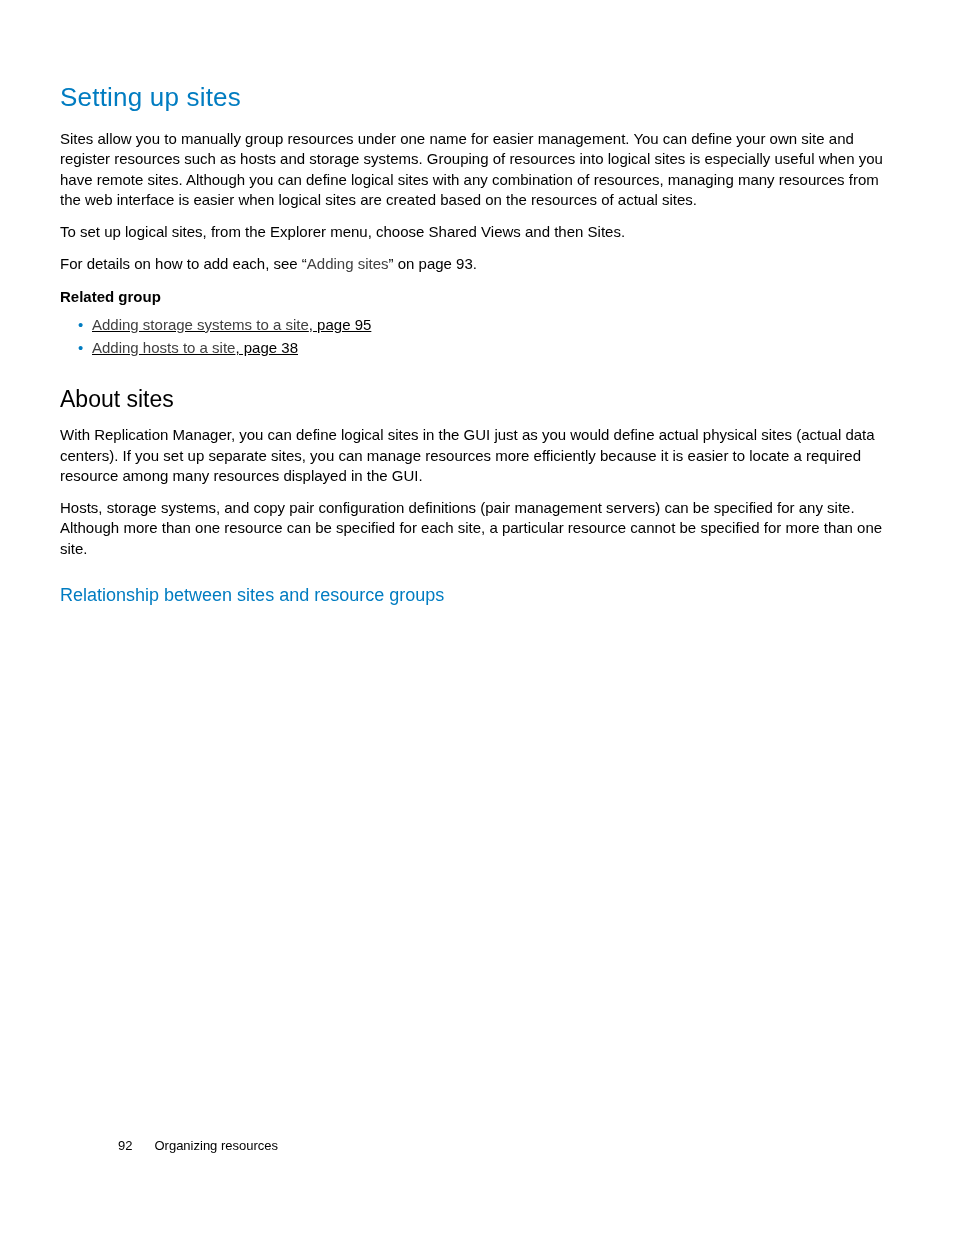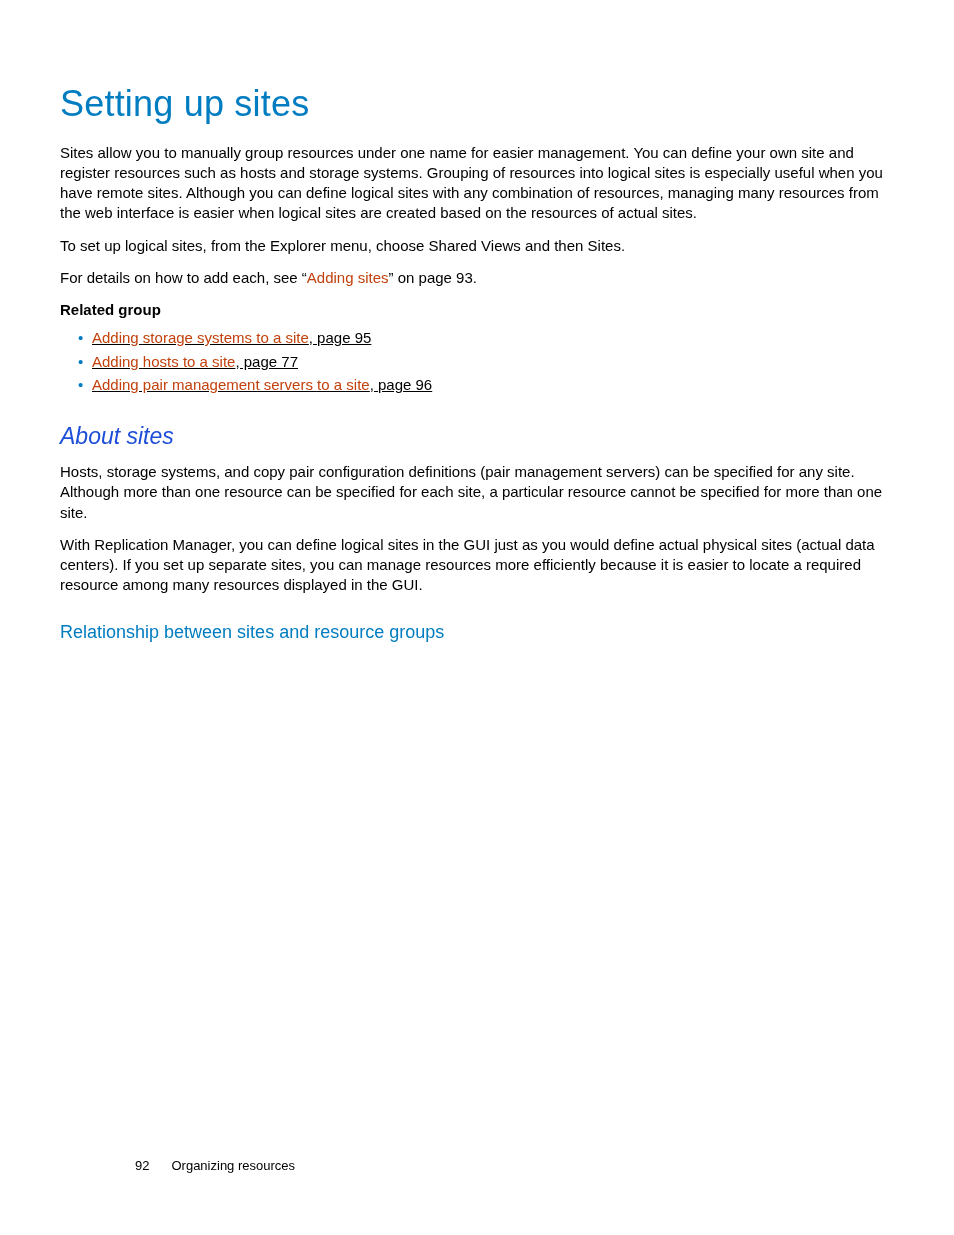--- a/index.html
+++ b/index.html
@@ -17,44 +17,43 @@
   }
   .page {
     position: relative;
     width: 954px;
     height: 1235px;
     box-sizing: border-box;
     padding: 80px 70px 60px 60px;
   }
   h1 {
     font-weight: 300;
-    font-size: 36px;
+    font-size: 26px;
     color: #007cc1;
     margin: 0 0 14px 0;
     letter-spacing: 0.2px;
   }
   h2 {
     font-weight: 300;
     font-size: 23px;
-    color: #1d4ed8;
+    color: #000000;
     margin: 26px 0 10px 0;
-    font-style: italic;
   }
   h3 {
     font-weight: 300;
     font-size: 18px;
     color: #007cc1;
     margin: 24px 0 10px 0;
   }
   .body-block {
   }
   p { margin: 0 0 12px 0; }
   .bold { font-weight: 400; }
   a.link {
-    color: #c2410c;
+    color: #404040;
     text-decoration: none;
   }
   .related-heading {
     font-weight: 700;
     margin: 0 0 8px 0;
   }
   ul.related {
     list-style: none;
     margin: 0 0 10px 0;
     padding: 0 0 0 18px;
@@ -70,24 +69,23 @@
     position: absolute;
     left: 0;
     top: 0;
     color: #007cc1;
     font-size: 15px;
     line-height: 1.35;
   }
   .footer {
     position: absolute;
     left: 118px;
-    bottom: 60px;
+    bottom: 80px;
     font-size: 13px;
     color: #000;
-    margin-left: 17px;
   }
   .footer .pnum { margin-right: 22px; }
 </style>
 </head>
 <body>
 
 <div class="page">
 
   <h1>Setting up sites</h1>
 
@@ -101,33 +99,30 @@
     <p>
       <span> For details on how to add each, see “</span><a href="#" class="link">Adding sites</a><span>” on page 93.</span>
     </p>
 
     <p class="related-heading">Related group</p>
     <ul class="related">
       <li>
         <a href="#" class="link">Adding storage systems to a site</a><span>, page 95</span>
       </li>
       <li>
-        <a href="#" class="link">Adding hosts to a site</a><span>, page 77</span>
-      </li>
-      <li>
-        <a href="#" class="link">Adding pair management servers to a site</a><span>, page 96</span>
+        <a href="#" class="link">Adding hosts to a site</a><span>, page 38</span>
       </li>
     </ul>
   </div>
 
   <h2>About sites</h2>
 
   <div class="body-block">
+    <p>With Replication Manager, you can define logical sites in the GUI just as you would define actual physical sites (actual data centers). If you set up separate sites, you can manage resources more efficiently because it is easier to locate a required resource among many resources displayed in the GUI.</p>
     <p>Hosts, storage systems, and copy pair configuration definitions (pair management servers) can be specified for any site. Although more than one resource can be specified for each site, a particular resource cannot be specified for more than one site.</p>
-    <p>With Replication Manager, you can define logical sites in the GUI just as you would define actual physical sites (actual data centers). If you set up separate sites, you can manage resources more efficiently because it is easier to locate a required resource among many resources displayed in the GUI.</p>
   </div>
 
   <h3>Relationship between sites and resource groups</h3>
 
 
   <div class="footer">
     <span class="pnum">92</span><span>Organizing resources</span>
   </div>
 
 </div>

